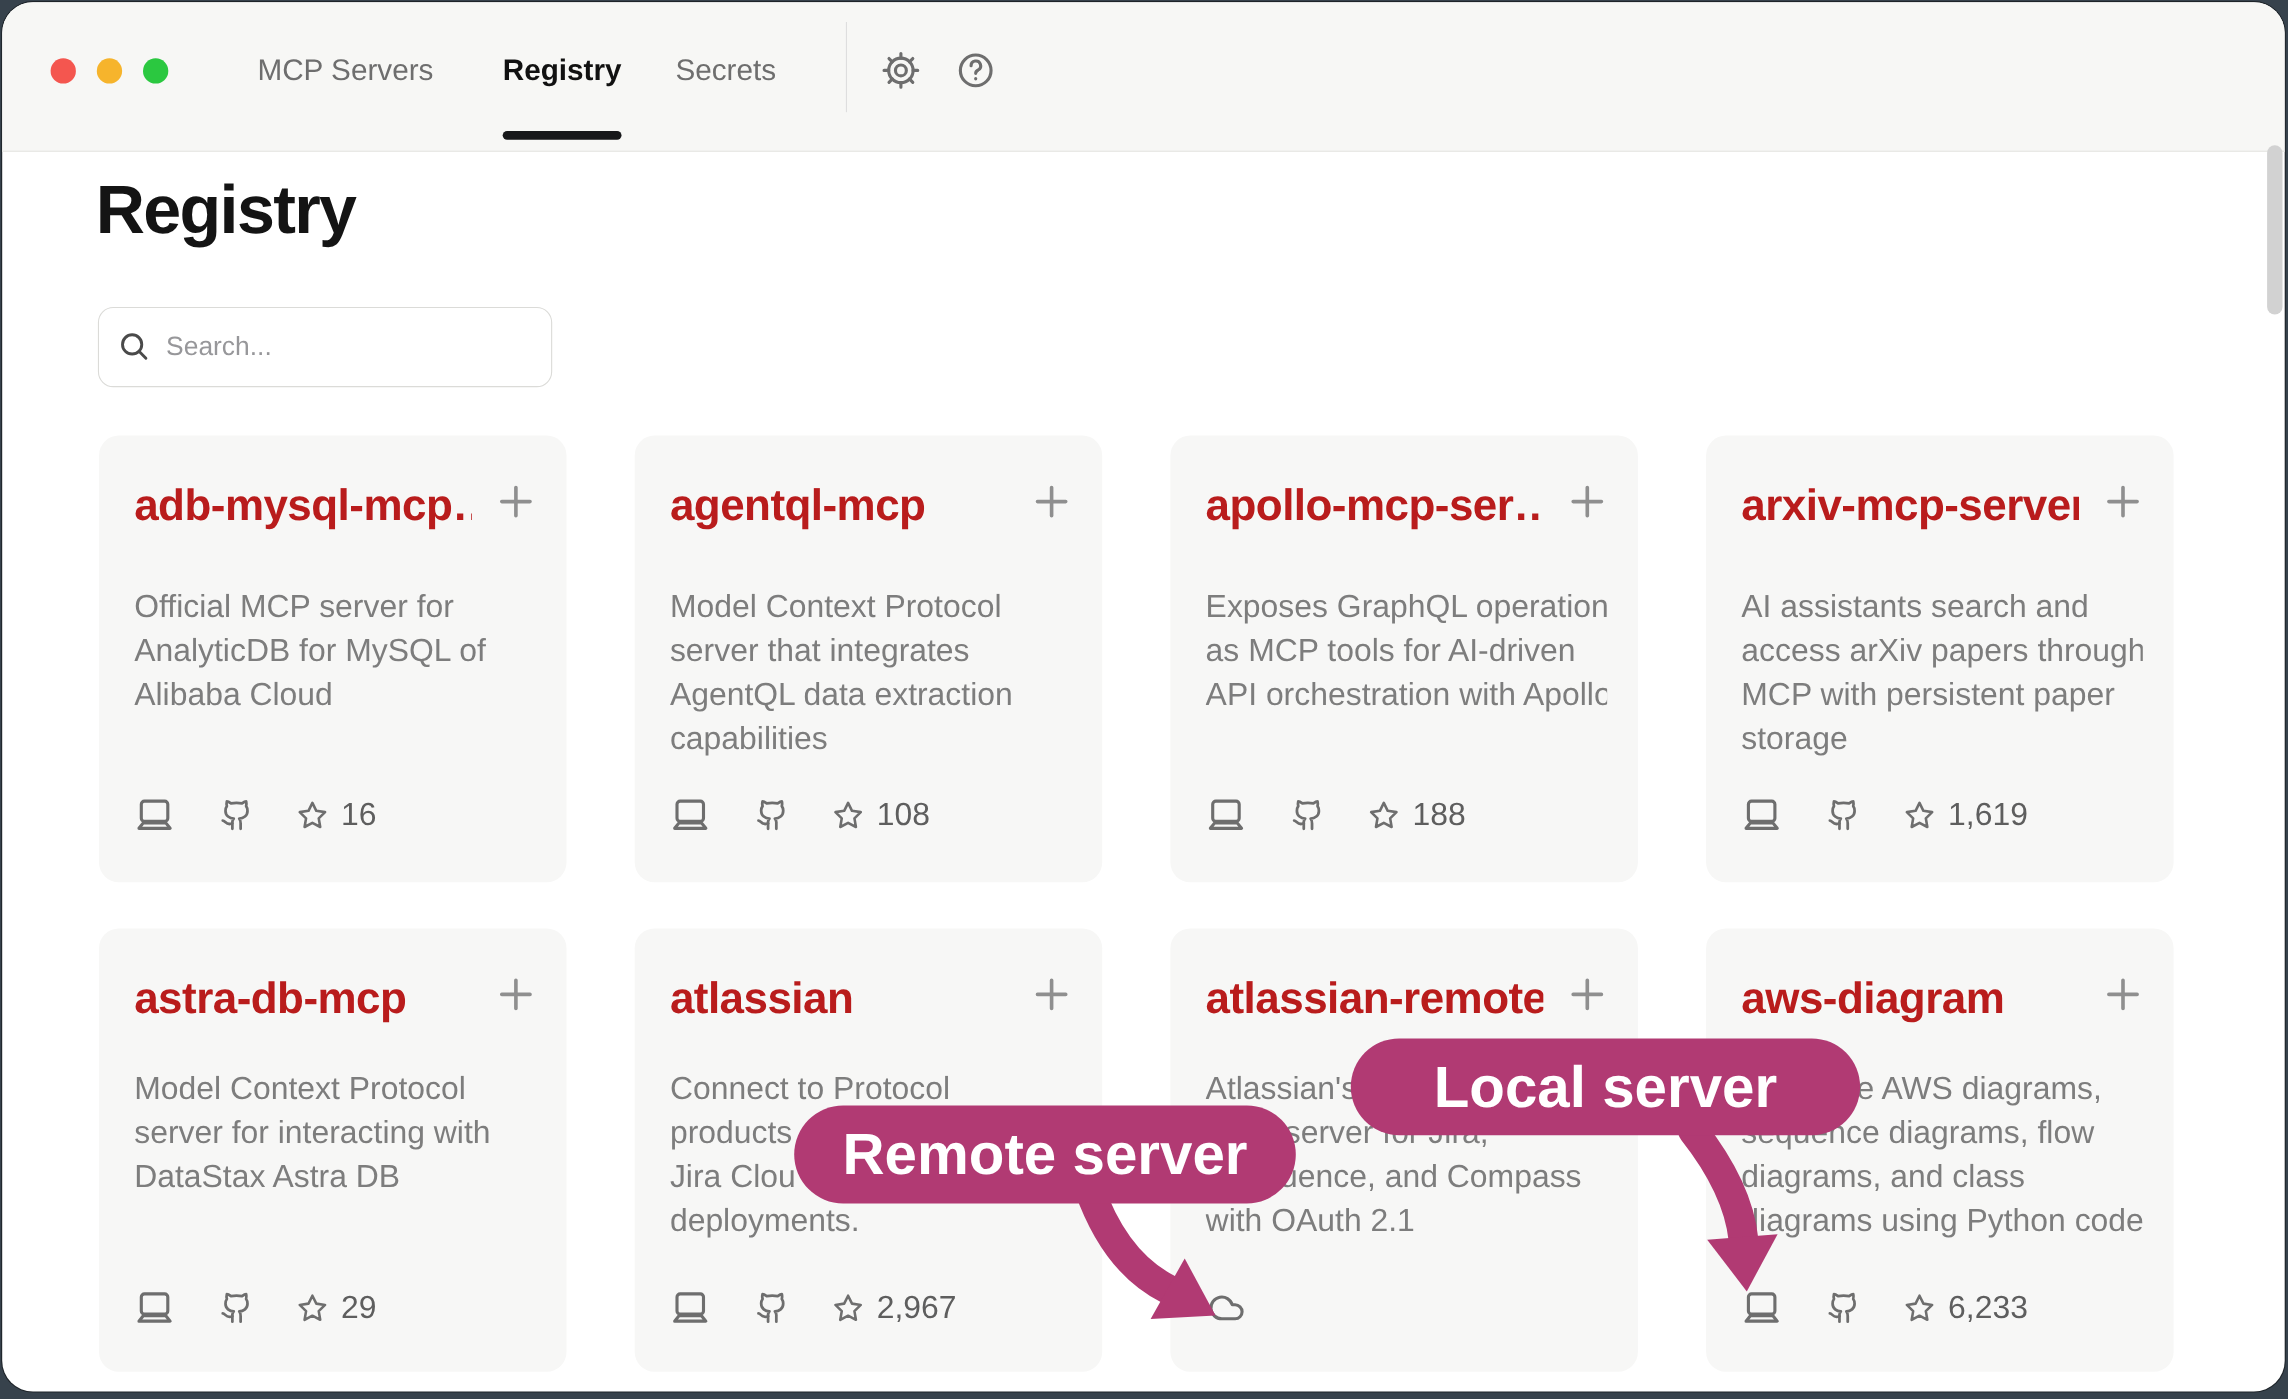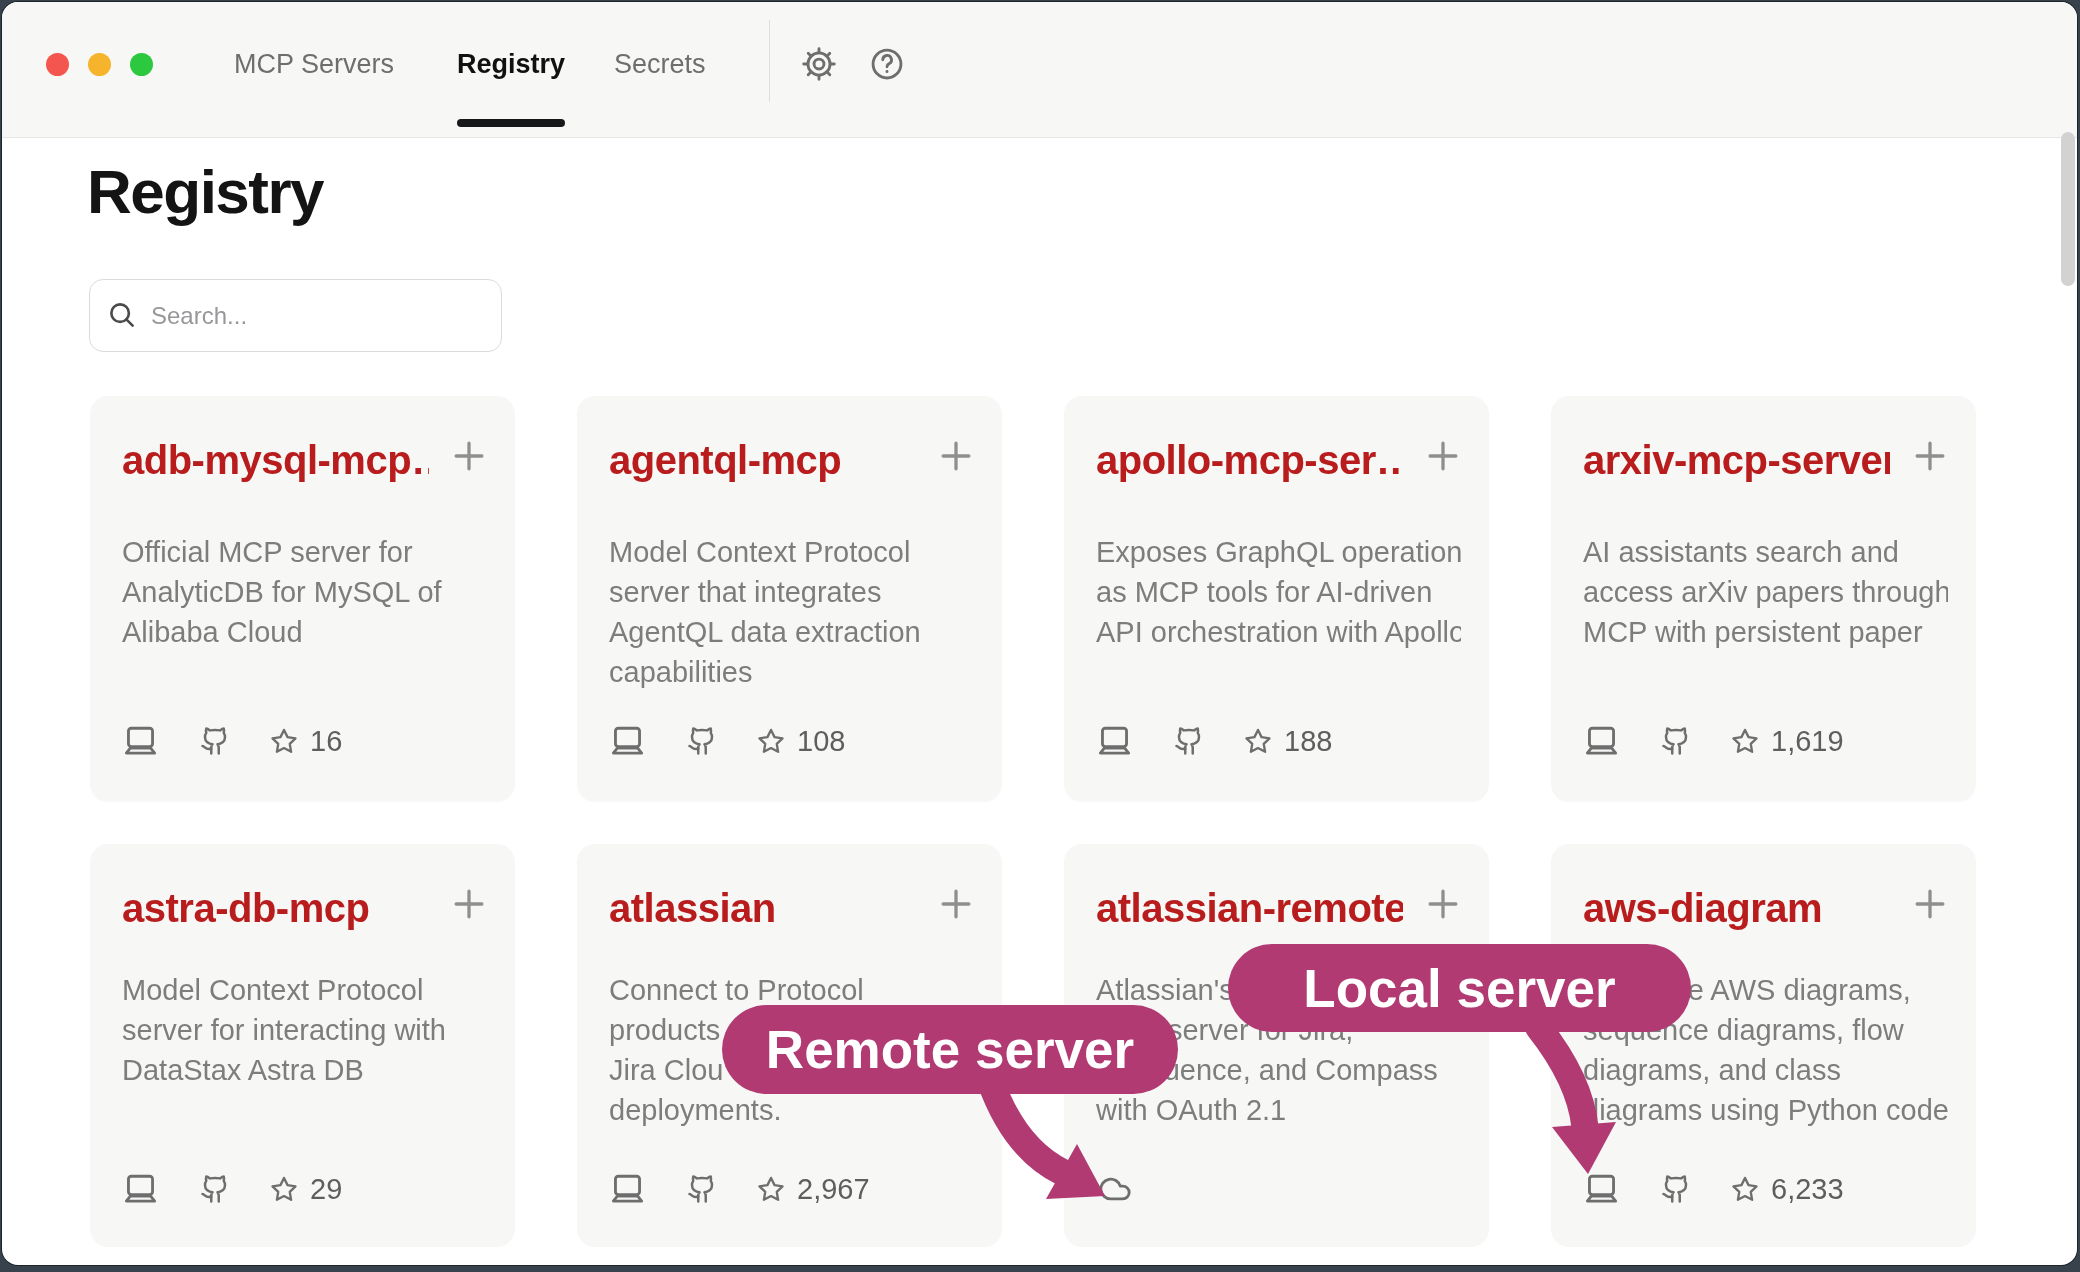--- a/index.html
+++ b/index.html
@@ -1,19 +1,19 @@
 <!DOCTYPE html>
 <html><head>
 <meta charset="utf-8">
 <style>
   html,body{margin:0;padding:0;background:#37424c;}
   .stage{position:relative;width:2080px;height:1272px;background:#37424c;overflow:hidden;
          font-family:"Liberation Sans","DejaVu Sans",sans-serif;}
   .window{position:absolute;left:2px;top:2px;right:3px;bottom:7px;background:#ffffff;
-          border-radius:16px;overflow:hidden;box-shadow:0 0 0 1px rgba(0,0,0,.45);}
+          border-radius:28px;overflow:hidden;box-shadow:0 0 0 1px rgba(0,0,0,.45);}
   
   .header{position:absolute;left:0;top:0;right:0;height:135px;background:#f7f7f5;
           border-bottom:1px solid #e5e5e1;}
   .lights{position:absolute;left:44px;top:51px;display:flex;gap:19px;}
   .light{width:23px;height:23px;border-radius:50%;}
   .nav-item{position:absolute;top:46px;font-size:27px;line-height:32px;color:#6e6e6e;cursor:default;}
   .nav-item.active{color:#111;font-weight:700;}
   .tab-underline{position:absolute;left:455px;top:117px;width:108px;height:8px;border-radius:4px;background:#17181a;}
   .vdivider{position:absolute;left:767px;top:18px;width:1px;height:82px;background:#dedede;}
   .hicon{position:absolute;width:44px;height:44px;top:40px;display:flex;align-items:center;justify-content:center;color:#6e6e6e;background:none;border:none;padding:0;}
@@ -209,20 +209,21 @@
       <div class="card-title">arxiv-mcp-server</div>
       <button class="add-btn">
           <svg width="44" height="44">
             <use href="#i-plus"></use>
           </svg>
         </button>
       <div class="desc">
         <div class="dline">AI assistants search and</div>
           <div class="dline">access arXiv papers through</div>
           <div class="dline">MCP with persistent paper</div>
+          <div class="dline">storage</div>
       </div>
       <div class="stats">
         <svg class="ic-laptop">
             <use href="#i-laptop"></use>
           </svg>
         <svg class="ic-github">
             <use href="#i-github"></use>
           </svg>
         <svg class="ic-star">
             <use href="#i-star"></use>

